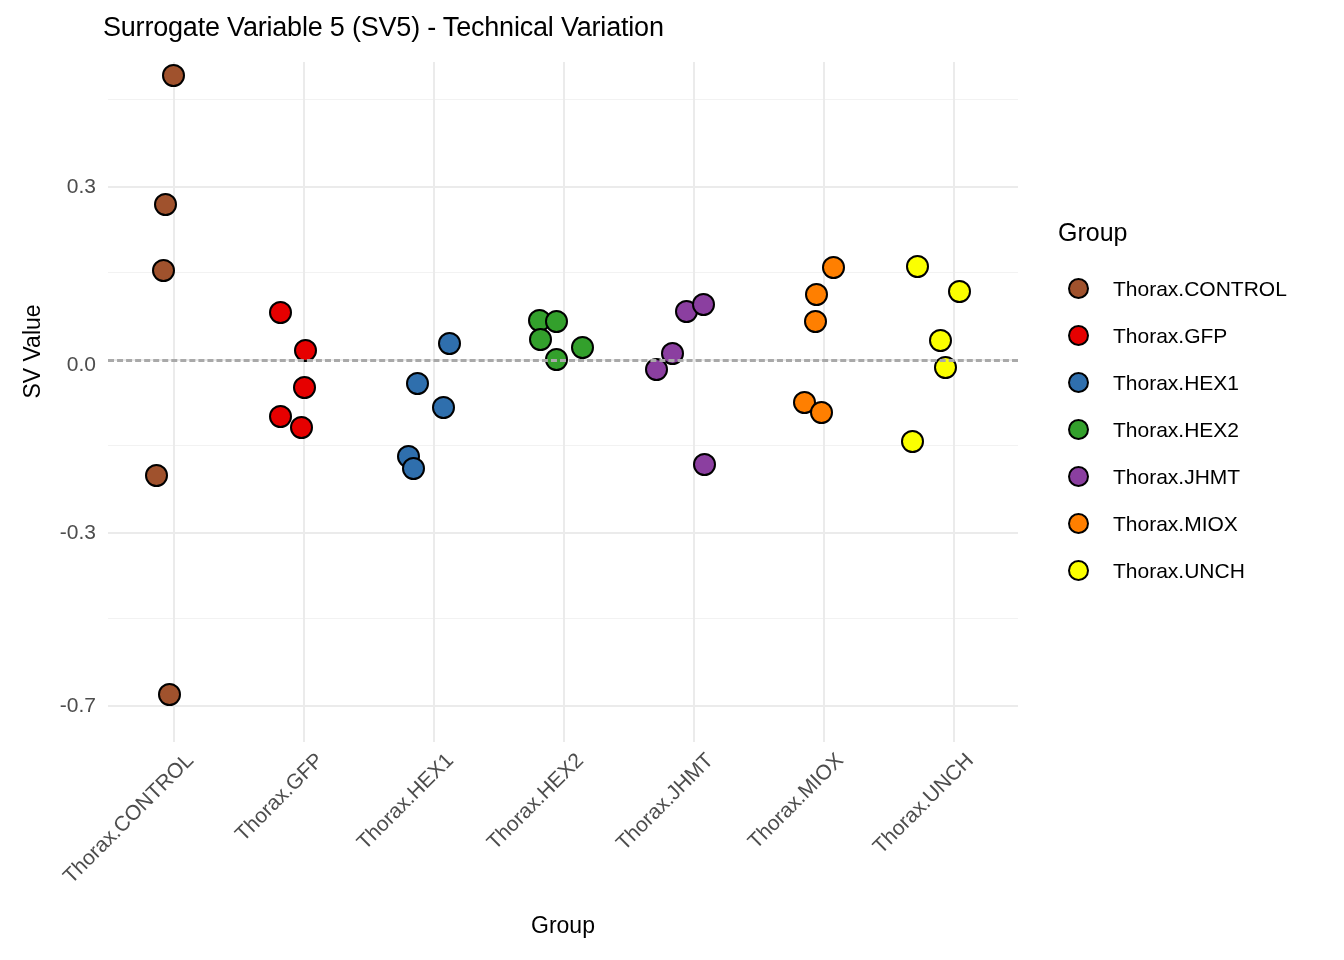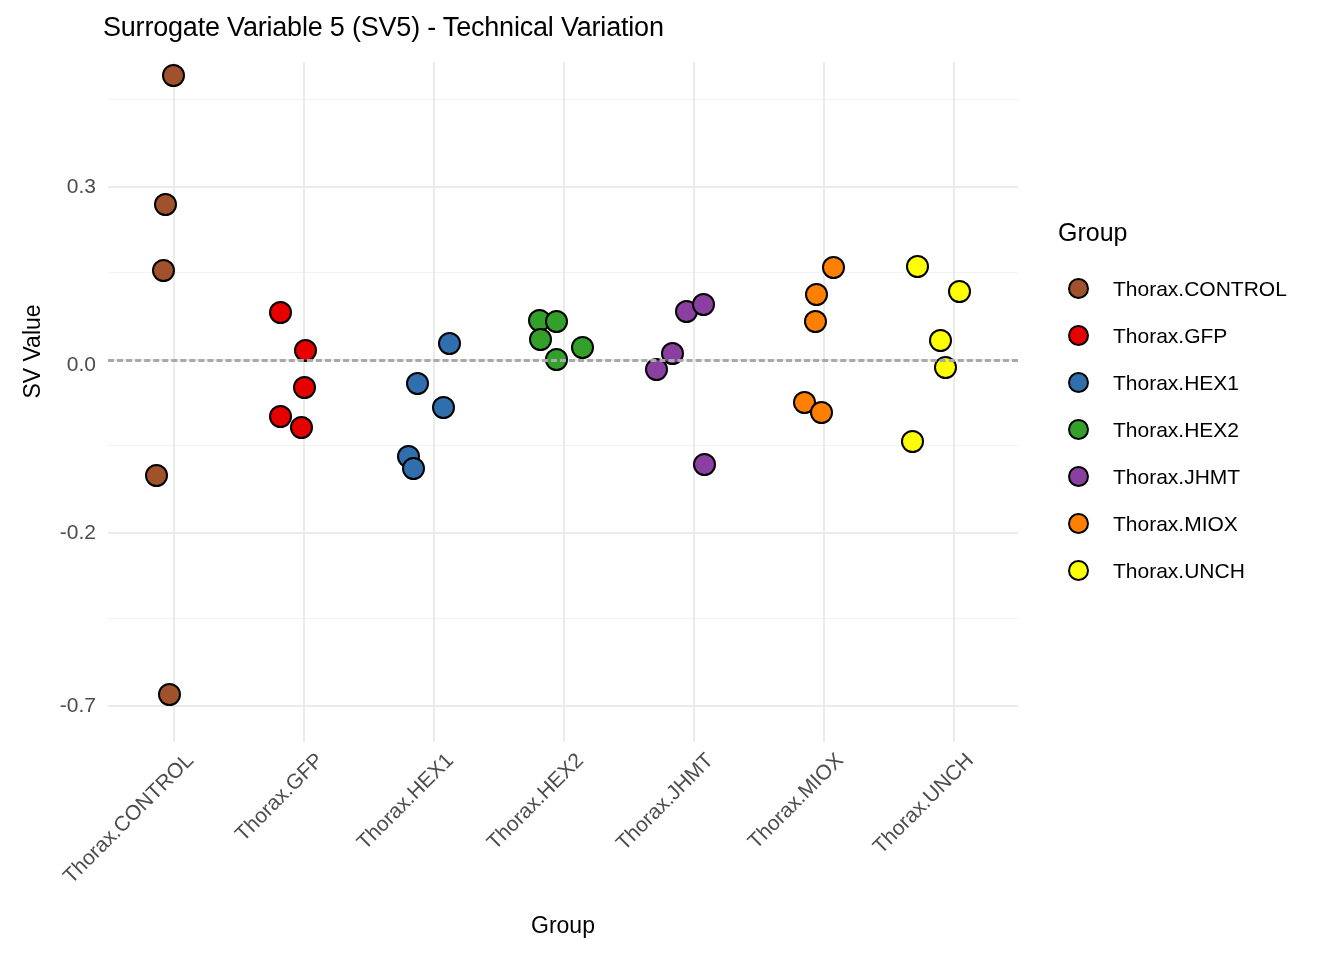--- a/index.html
+++ b/index.html
@@ -225,21 +225,21 @@
         <div class="point" style="left: 832px; top: 278.915px; background: rgb(251, 255, 0);"></div>
         <div class="point" style="left: 837.2px; top: 305.424px; background: rgb(251, 255, 0);"></div>
         <div class="point" style="left: 804.7px; top: 379.763px; background: rgb(251, 255, 0);"></div>
       </div>
     <div id="zero-line" style="top: 296.78px; border-top-color: rgb(169, 169, 169);"></div>
   </div>
 
   <div id="y-axis-labels">
       <div class="ytick-label" style="top: 123.898px;">0.3</div>
       <div class="ytick-label" style="top: 302px;">0.0</div>
-      <div class="ytick-label" style="top: 469.661px;">-0.2</div>
+      <div class="ytick-label" style="top: 469.661px;">-0.3</div>
       <div class="ytick-label" style="top: 642.542px;">-0.7</div>
     </div>
   <div id="y-axis-title">SV Value</div>
 
   <div id="x-axis-labels">
       <div class="xtick-label" style="left: 73px; transform: translateX(-100%) rotate(-45deg); transform-origin: right top;">Thorax.CONTROL</div>
       <div class="xtick-label" style="left: 203px; transform: translateX(-100%) rotate(-45deg); transform-origin: right top;">Thorax.GFP</div>
       <div class="xtick-label" style="left: 333px; transform: translateX(-100%) rotate(-45deg); transform-origin: right top;">Thorax.HEX1</div>
       <div class="xtick-label" style="left: 463px; transform: translateX(-100%) rotate(-45deg); transform-origin: right top;">Thorax.HEX2</div>
       <div class="xtick-label" style="left: 593px; transform: translateX(-100%) rotate(-45deg); transform-origin: right top;">Thorax.JHMT</div>

